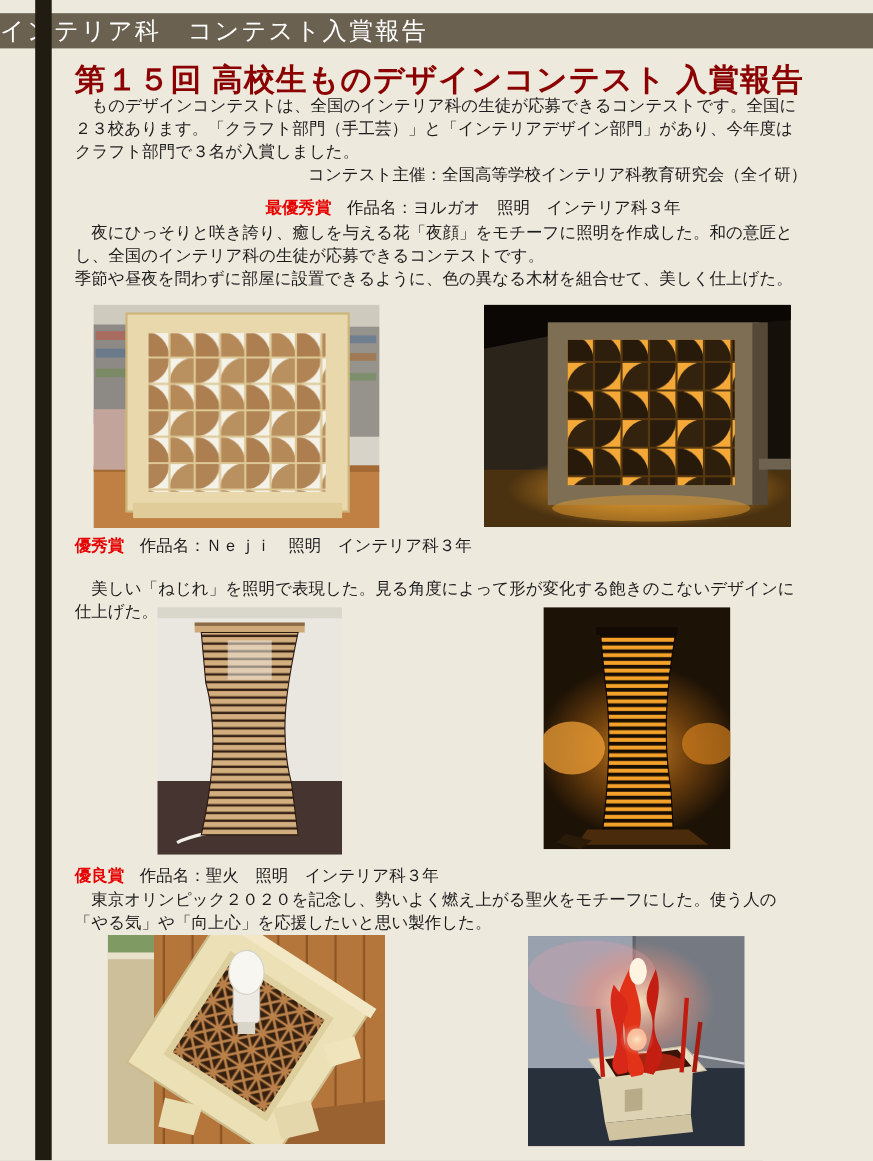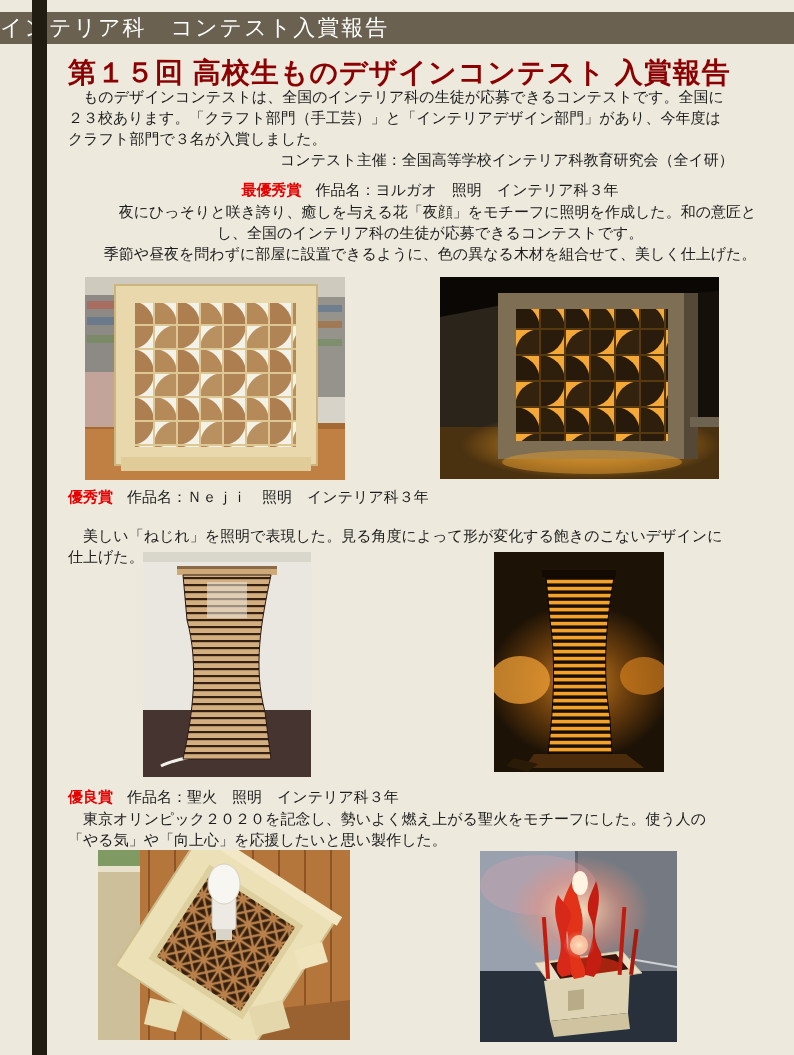--- a/index.html
+++ b/index.html
@@ -14,21 +14,21 @@
       color:#ffffff;line-height:32px;font-size:22px;letter-spacing:2px;font-weight:500;}
 
   .title{position:absolute;left:68px;top:54px;width:722px;font-size:28px;font-weight:bold;color:#8b0000;letter-spacing:1px;}
 
   .bodytext{position:absolute;left:68px;width:724px;font-size:15px;line-height:21px;color:#1c1c1c;}
   .intro{top:86px;}
   .organizer{padding-left:212px;}
 
   .award-row{position:absolute;left:68px;width:724px;font-size:15px;line-height:20px;color:#1c1c1c;white-space:nowrap;}
   .award-label{color:#e60000;font-weight:bold;margin-right:14px;}
-  .sec1-label{top:180px;text-align:center;} .sec1-desc{top:201px;text-align:center;}
+  .sec1-label{top:180px;text-align:center;} .sec1-desc{top:201px;}
   .sec2-label{top:487px;} .sec2-desc{top:508px;margin-top:17px;}
   .sec3-label{top:787px;} .sec3-desc{top:808px;}
 
   .photo{position:absolute;display:block;}
   .photo svg{display:block;width:100%;height:100%;}
   .p1l{left:85px;top:277px;width:260px;height:203px;}
   .p1r{left:440px;top:277px;width:279px;height:202px;}
   .p2l{left:143px;top:552px;width:168px;height:225px;}
   .p2r{left:494px;top:552px;width:170px;height:220px;}
   .p3l{left:98px;top:850px;width:252px;height:190px;}

